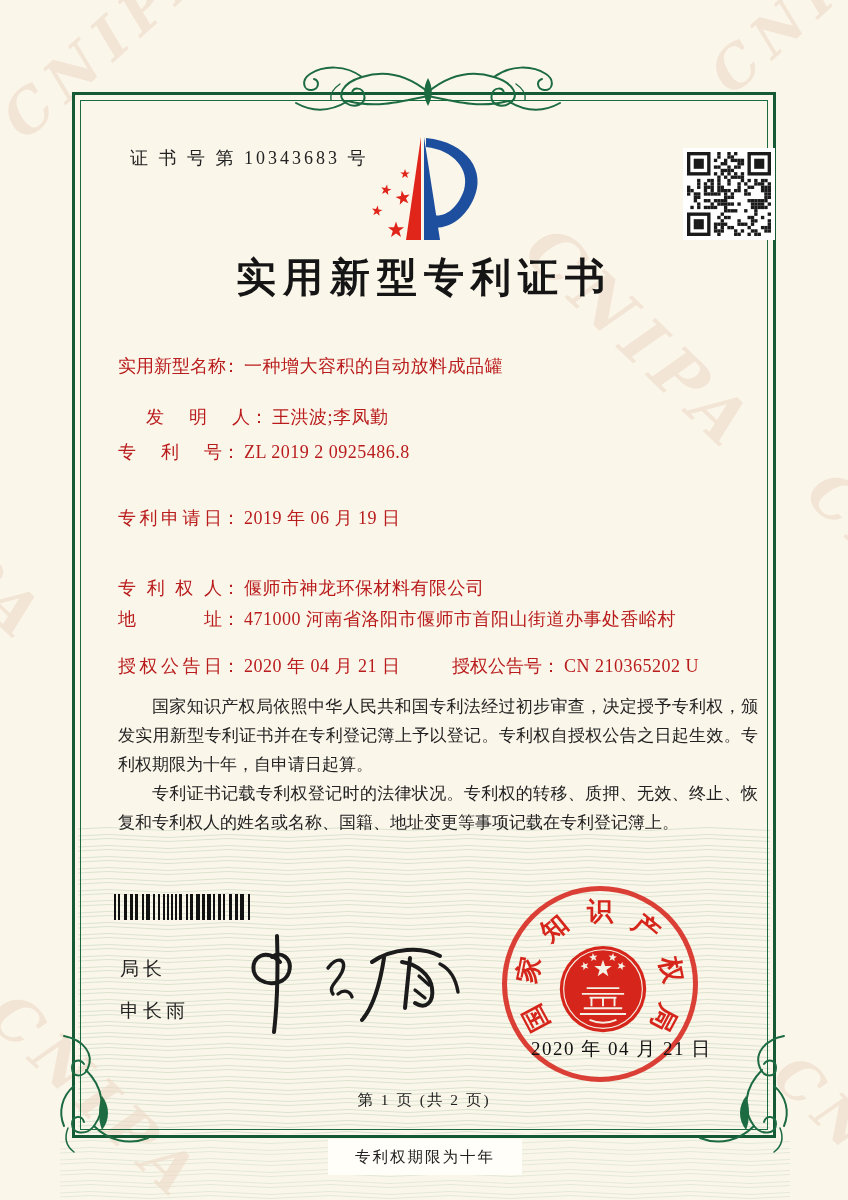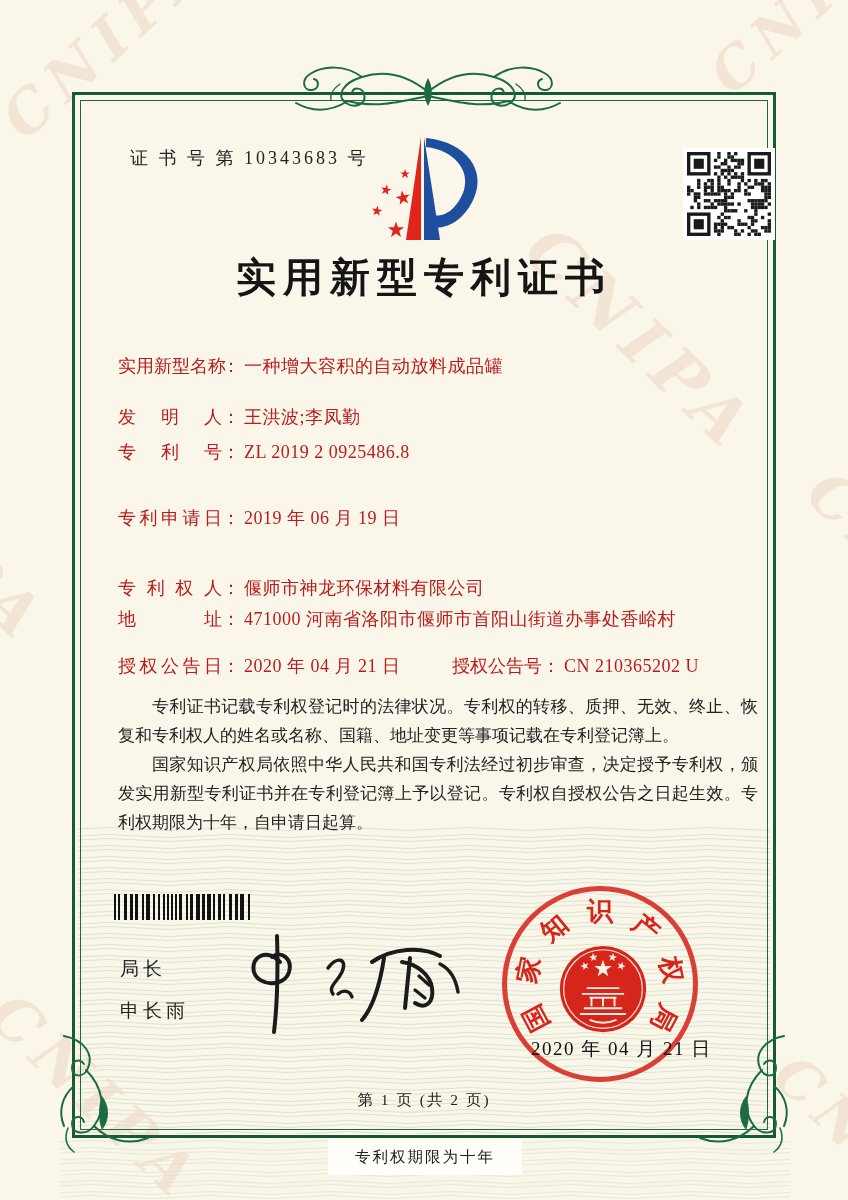--- a/index.html
+++ b/index.html
@@ -403,21 +403,21 @@
       <rect x="4" y="64.47999999999999" width="23.52" height="23.52" fill="#1a1a1a"></rect>
       <rect x="7.359999999999999" y="67.84" width="16.8" height="16.8" fill="#fff"></rect>
       <rect x="10.719999999999999" y="71.2" width="10.08" height="10.08" fill="#1a1a1a"></rect>
     </svg>
 
   <div class="title">实用新型专利证书</div>
 
   <div class="frow" style="top:354px;">
     <span class="flabel">实用新型名称</span><span class="fcolon">：</span><span class="fvalue">一种增大容积的自动放料成品罐</span>
   </div>
-  <div class="frow" style="top:405px;">
+  <div class="frow" style="top:405px;margin-left:28px;">
     <span class="flabel">发明人</span><span class="fcolon">：</span><span class="fvalue">王洪波;李凤勤</span>
   </div>
   <div class="frow" style="top:440px;">
     <span class="flabel">专利号</span><span class="fcolon">：</span><span class="fvalue">ZL 2019 2 0925486.8</span>
   </div>
   <div class="frow" style="top:506px;">
     <span class="flabel">专利申请日</span><span class="fcolon">：</span><span class="fvalue">2019 年 06 月 19 日</span>
   </div>
   <div class="frow" style="top:576px;">
     <span class="flabel">专利权人</span><span class="fcolon">：</span><span class="fvalue">偃师市神龙环保材料有限公司</span>
@@ -427,22 +427,22 @@
   </div>
 
   <div class="frow" style="top:654px;">
     <span class="flabel">授权公告日</span><span class="fcolon">：</span><span class="fvalue">2020 年 04 月 21 日</span>
   </div>
   <div class="frow" style="top:654px;left:452px;">
     <span>授权公告号</span><span class="fcolon">：</span><span class="fvalue">CN 210365202 U</span>
   </div>
 
   <div class="paras">
+    <p>国家知识产权局依照中华人民共和国专利法经过初步审查，决定授予专利权，颁发实用新型专利证书并在专利登记簿上予以登记。专利权自授权公告之日起生效。专利权期限为十年，自申请日起算。</p>
     <p>专利证书记载专利权登记时的法律状况。专利权的转移、质押、无效、终止、恢复和专利权人的姓名或名称、国籍、地址变更等事项记载在专利登记簿上。</p>
-    <p>国家知识产权局依照中华人民共和国专利法经过初步审查，决定授予专利权，颁发实用新型专利证书并在专利登记簿上予以登记。专利权自授权公告之日起生效。专利权期限为十年，自申请日起算。</p>
   </div>
 
   <div id="barcode" class="barcode">
       <i style="flex: 0 0 2px; background: rgb(17, 17, 17);"></i>
       <i style="flex: 0 0 2px; background: transparent;"></i>
       <i style="flex: 0 0 2px; background: rgb(17, 17, 17);"></i>
       <i style="flex: 0 0 4px; background: transparent;"></i>
       <i style="flex: 0 0 3px; background: rgb(17, 17, 17);"></i>
       <i style="flex: 0 0 3px; background: transparent;"></i>
       <i style="flex: 0 0 3px; background: rgb(17, 17, 17);"></i>

